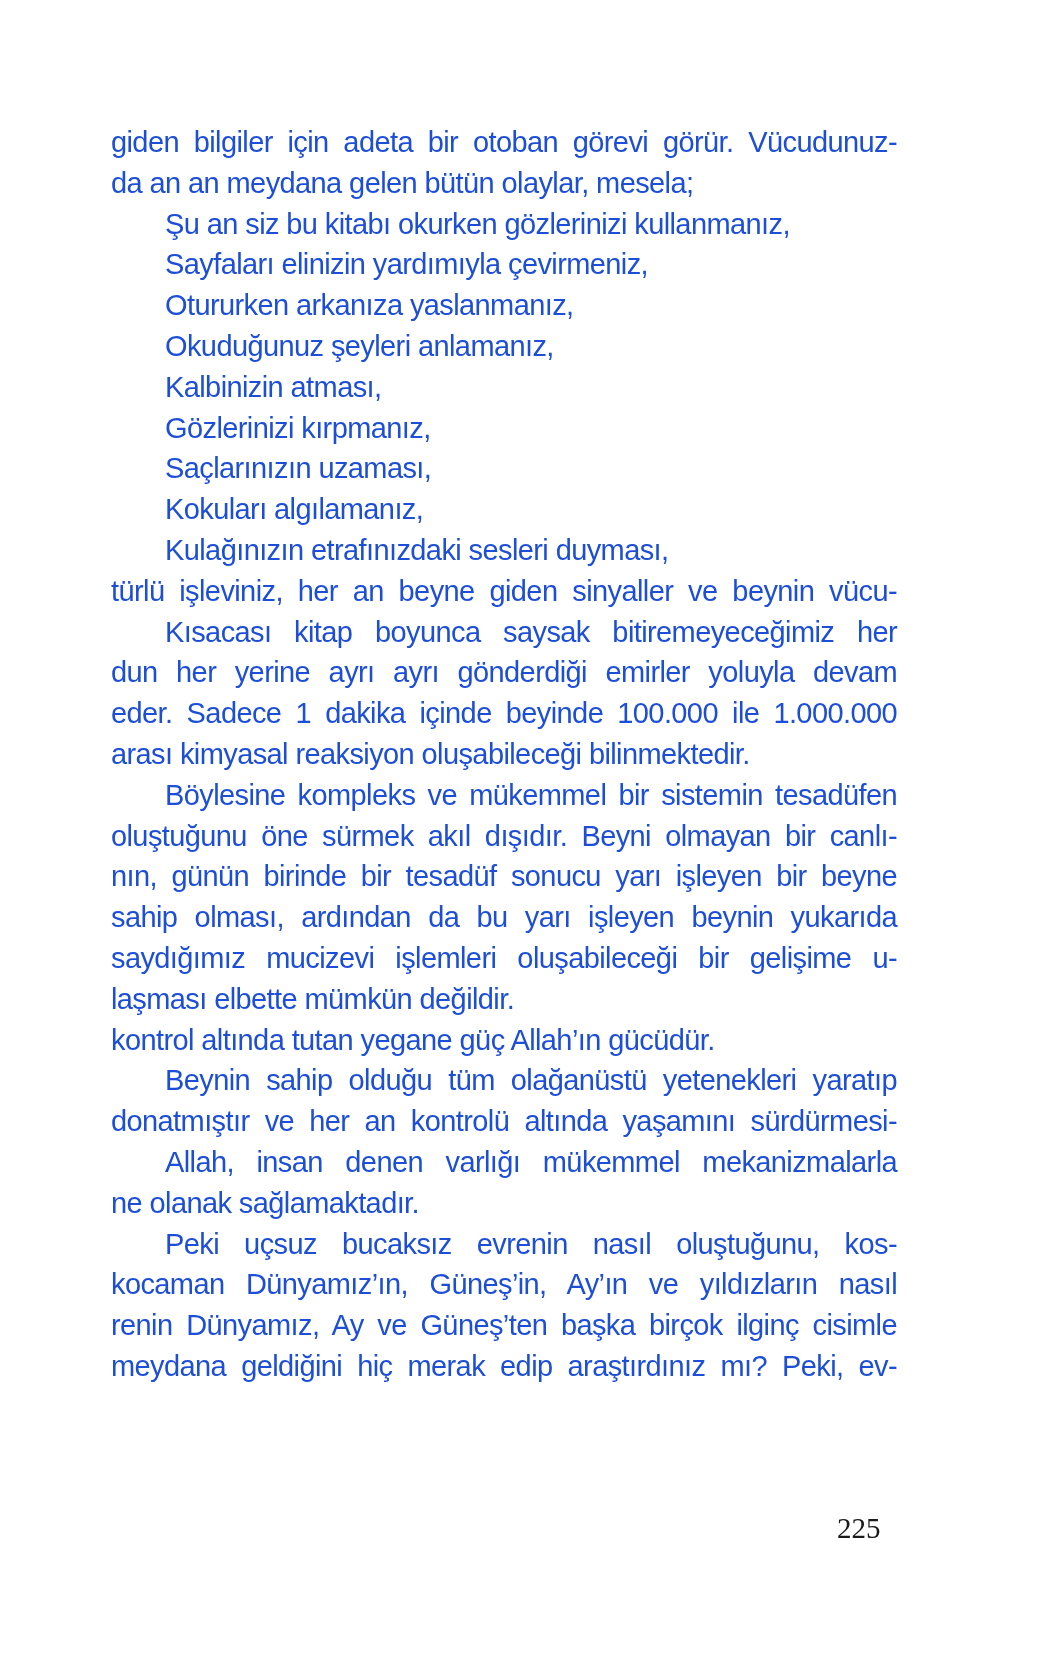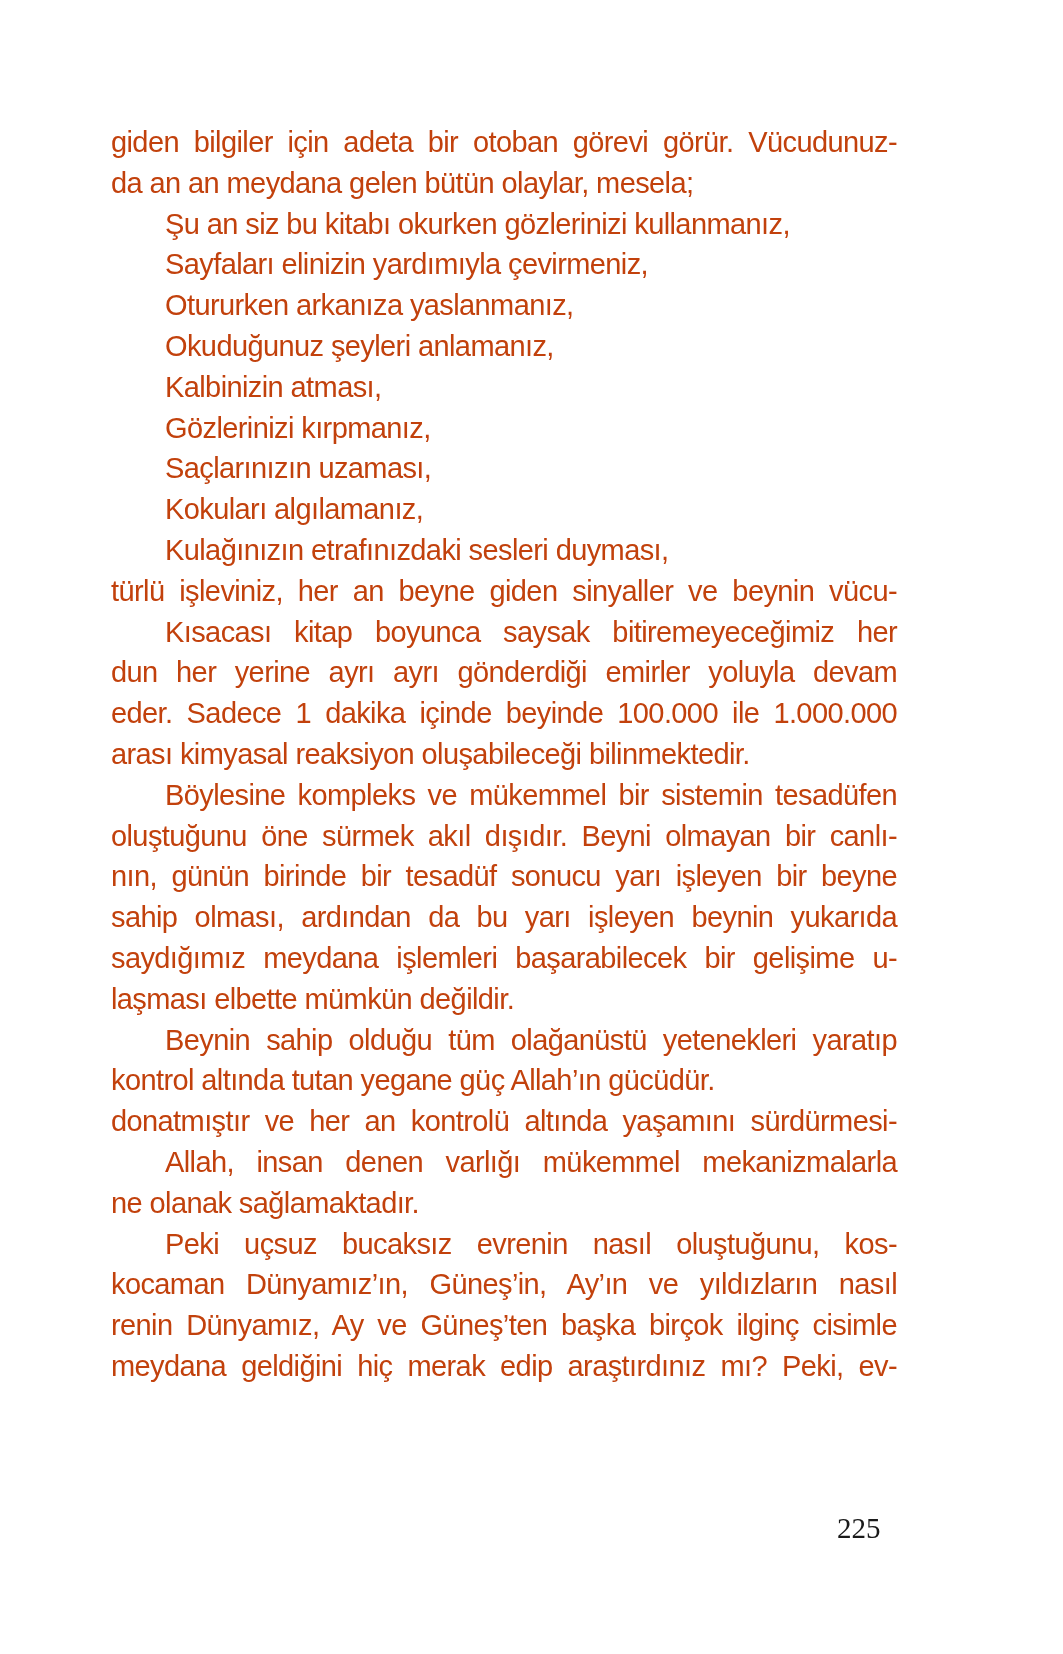--- a/index.html
+++ b/index.html
@@ -5,21 +5,21 @@
     html, body { margin: 0; padding: 0; background: #ffffff; }
     body { width: 1063px; height: 1654px; position: relative; overflow: hidden; }
     .page {
       position: absolute;
       left: 111px;
       top: 122px;
       width: 786px;
       font-family: "Liberation Sans", sans-serif;
       font-size: 29px;
       line-height: 40.8px;
-      color: #c2410c;
+      color: #1d4ed8;
       letter-spacing: -0.6px;
     }
     .line { display: block; white-space: nowrap; height: 40.8px; }
     .just { text-align: justify; text-align-last: justify; white-space: normal; }
     .indent { padding-left: 54px; }
     .pagenum {
       position: absolute;
       left: 837px;
       top: 1512px;
       font-family: Liberation Serif, serif;
@@ -44,24 +44,24 @@
     <div class="line indent">Kulağınızın etrafınızdaki sesleri duyması,</div>
     <div class="line just">türlü işleviniz, her an beyne giden sinyaller ve beynin vücu-</div>
     <div class="line indent just">Kısacası kitap boyunca saysak bitiremeyeceğimiz her</div>
     <div class="line just">dun her yerine ayrı ayrı gönderdiği emirler yoluyla devam</div>
     <div class="line just">eder. Sadece 1 dakika içinde beyinde 100.000 ile 1.000.000</div>
     <div class="line">arası kimyasal reaksiyon oluşabileceği bilinmektedir.</div>
     <div class="line indent just">Böylesine kompleks ve mükemmel bir sistemin tesadüfen</div>
     <div class="line just">oluştuğunu öne sürmek akıl dışıdır. Beyni olmayan bir canlı-</div>
     <div class="line just">nın, günün birinde bir tesadüf sonucu yarı işleyen bir beyne</div>
     <div class="line just">sahip olması, ardından da bu yarı işleyen beynin yukarıda</div>
-    <div class="line just">saydığımız meydana işlemleri başarabilecek bir gelişime u-</div>
+    <div class="line just">saydığımız mucizevi işlemleri oluşabileceği bir gelişime u-</div>
     <div class="line">laşması elbette mümkün değildir.</div>
+    <div class="line">kontrol altında tutan yegane güç Allah’ın gücüdür.</div>
     <div class="line indent just">Beynin sahip olduğu tüm olağanüstü yetenekleri yaratıp</div>
-    <div class="line">kontrol altında tutan yegane güç Allah’ın gücüdür.</div>
     <div class="line just">donatmıştır ve her an kontrolü altında yaşamını sürdürmesi-</div>
     <div class="line indent just">Allah, insan denen varlığı mükemmel mekanizmalarla</div>
     <div class="line">ne olanak sağlamaktadır.</div>
     <div class="line indent just">Peki uçsuz bucaksız evrenin nasıl oluştuğunu, kos-</div>
     <div class="line just">kocaman Dünyamız’ın, Güneş’in, Ay’ın ve yıldızların nasıl</div>
     <div class="line just">renin Dünyamız, Ay ve Güneş’ten başka birçok ilginç cisimle</div>
     <div class="line just">meydana geldiğini hiç merak edip araştırdınız mı? Peki, ev-</div>
   </div>
 <div class="pagenum">225</div>
 

